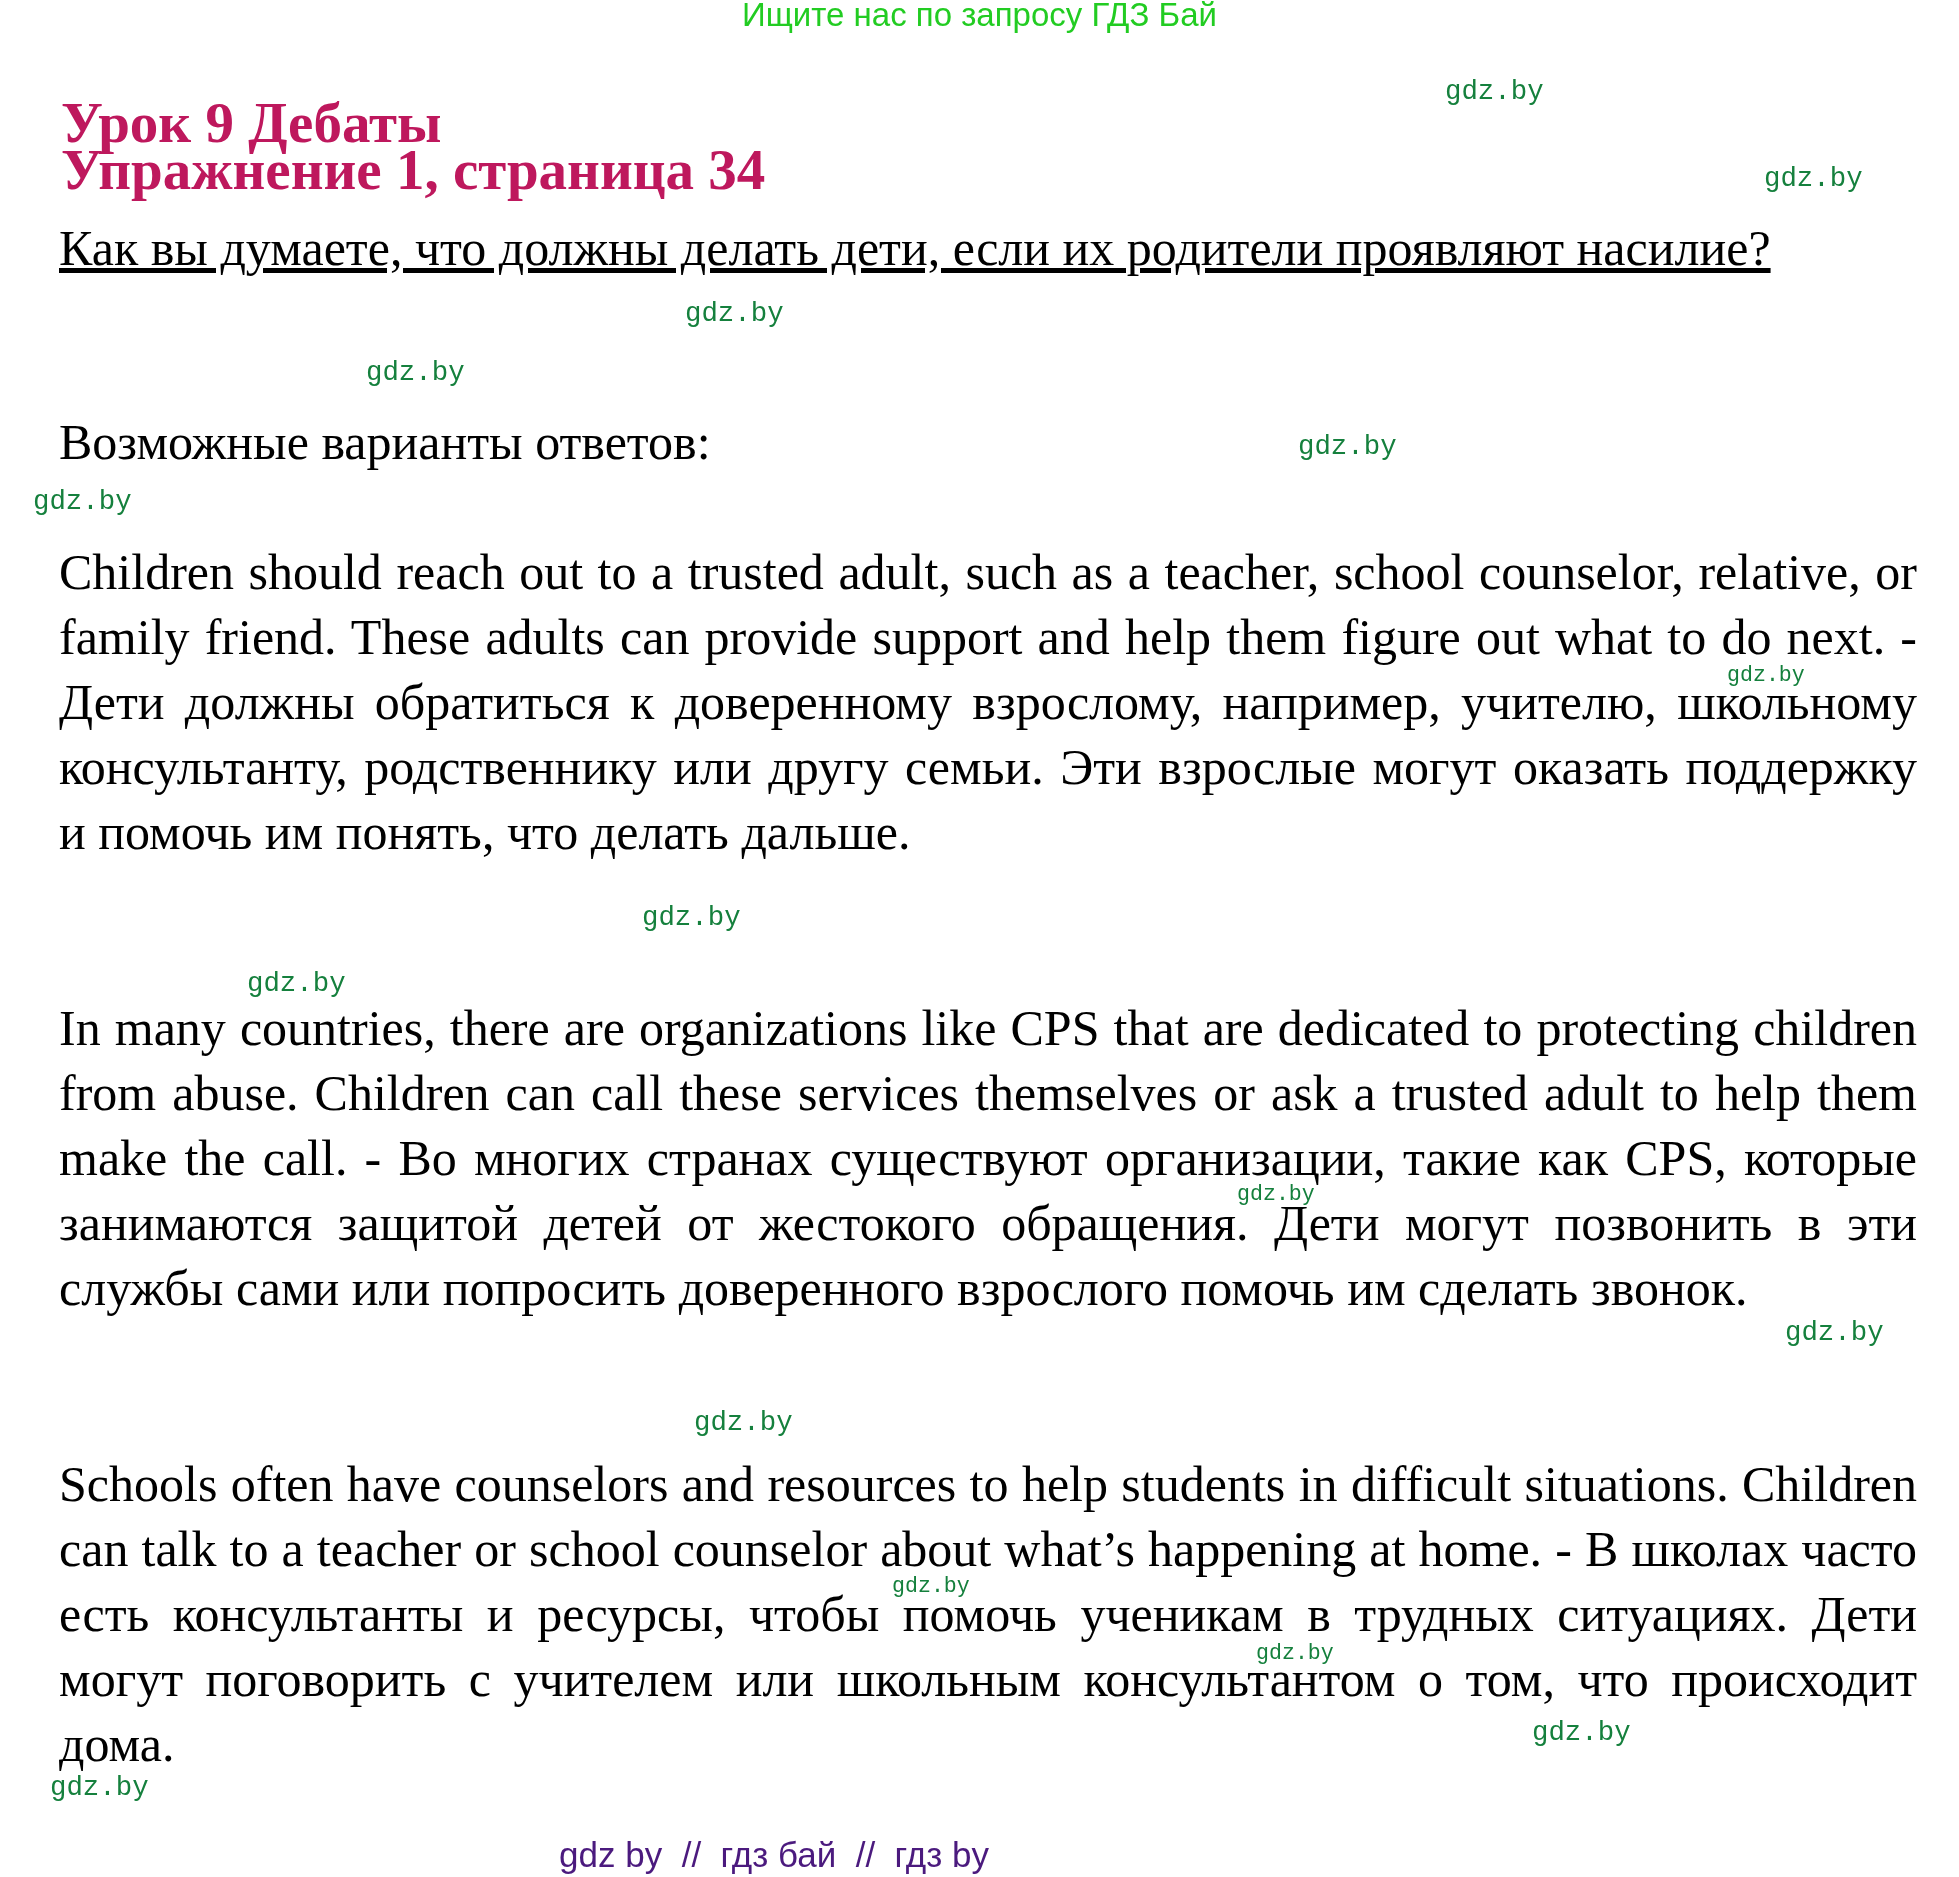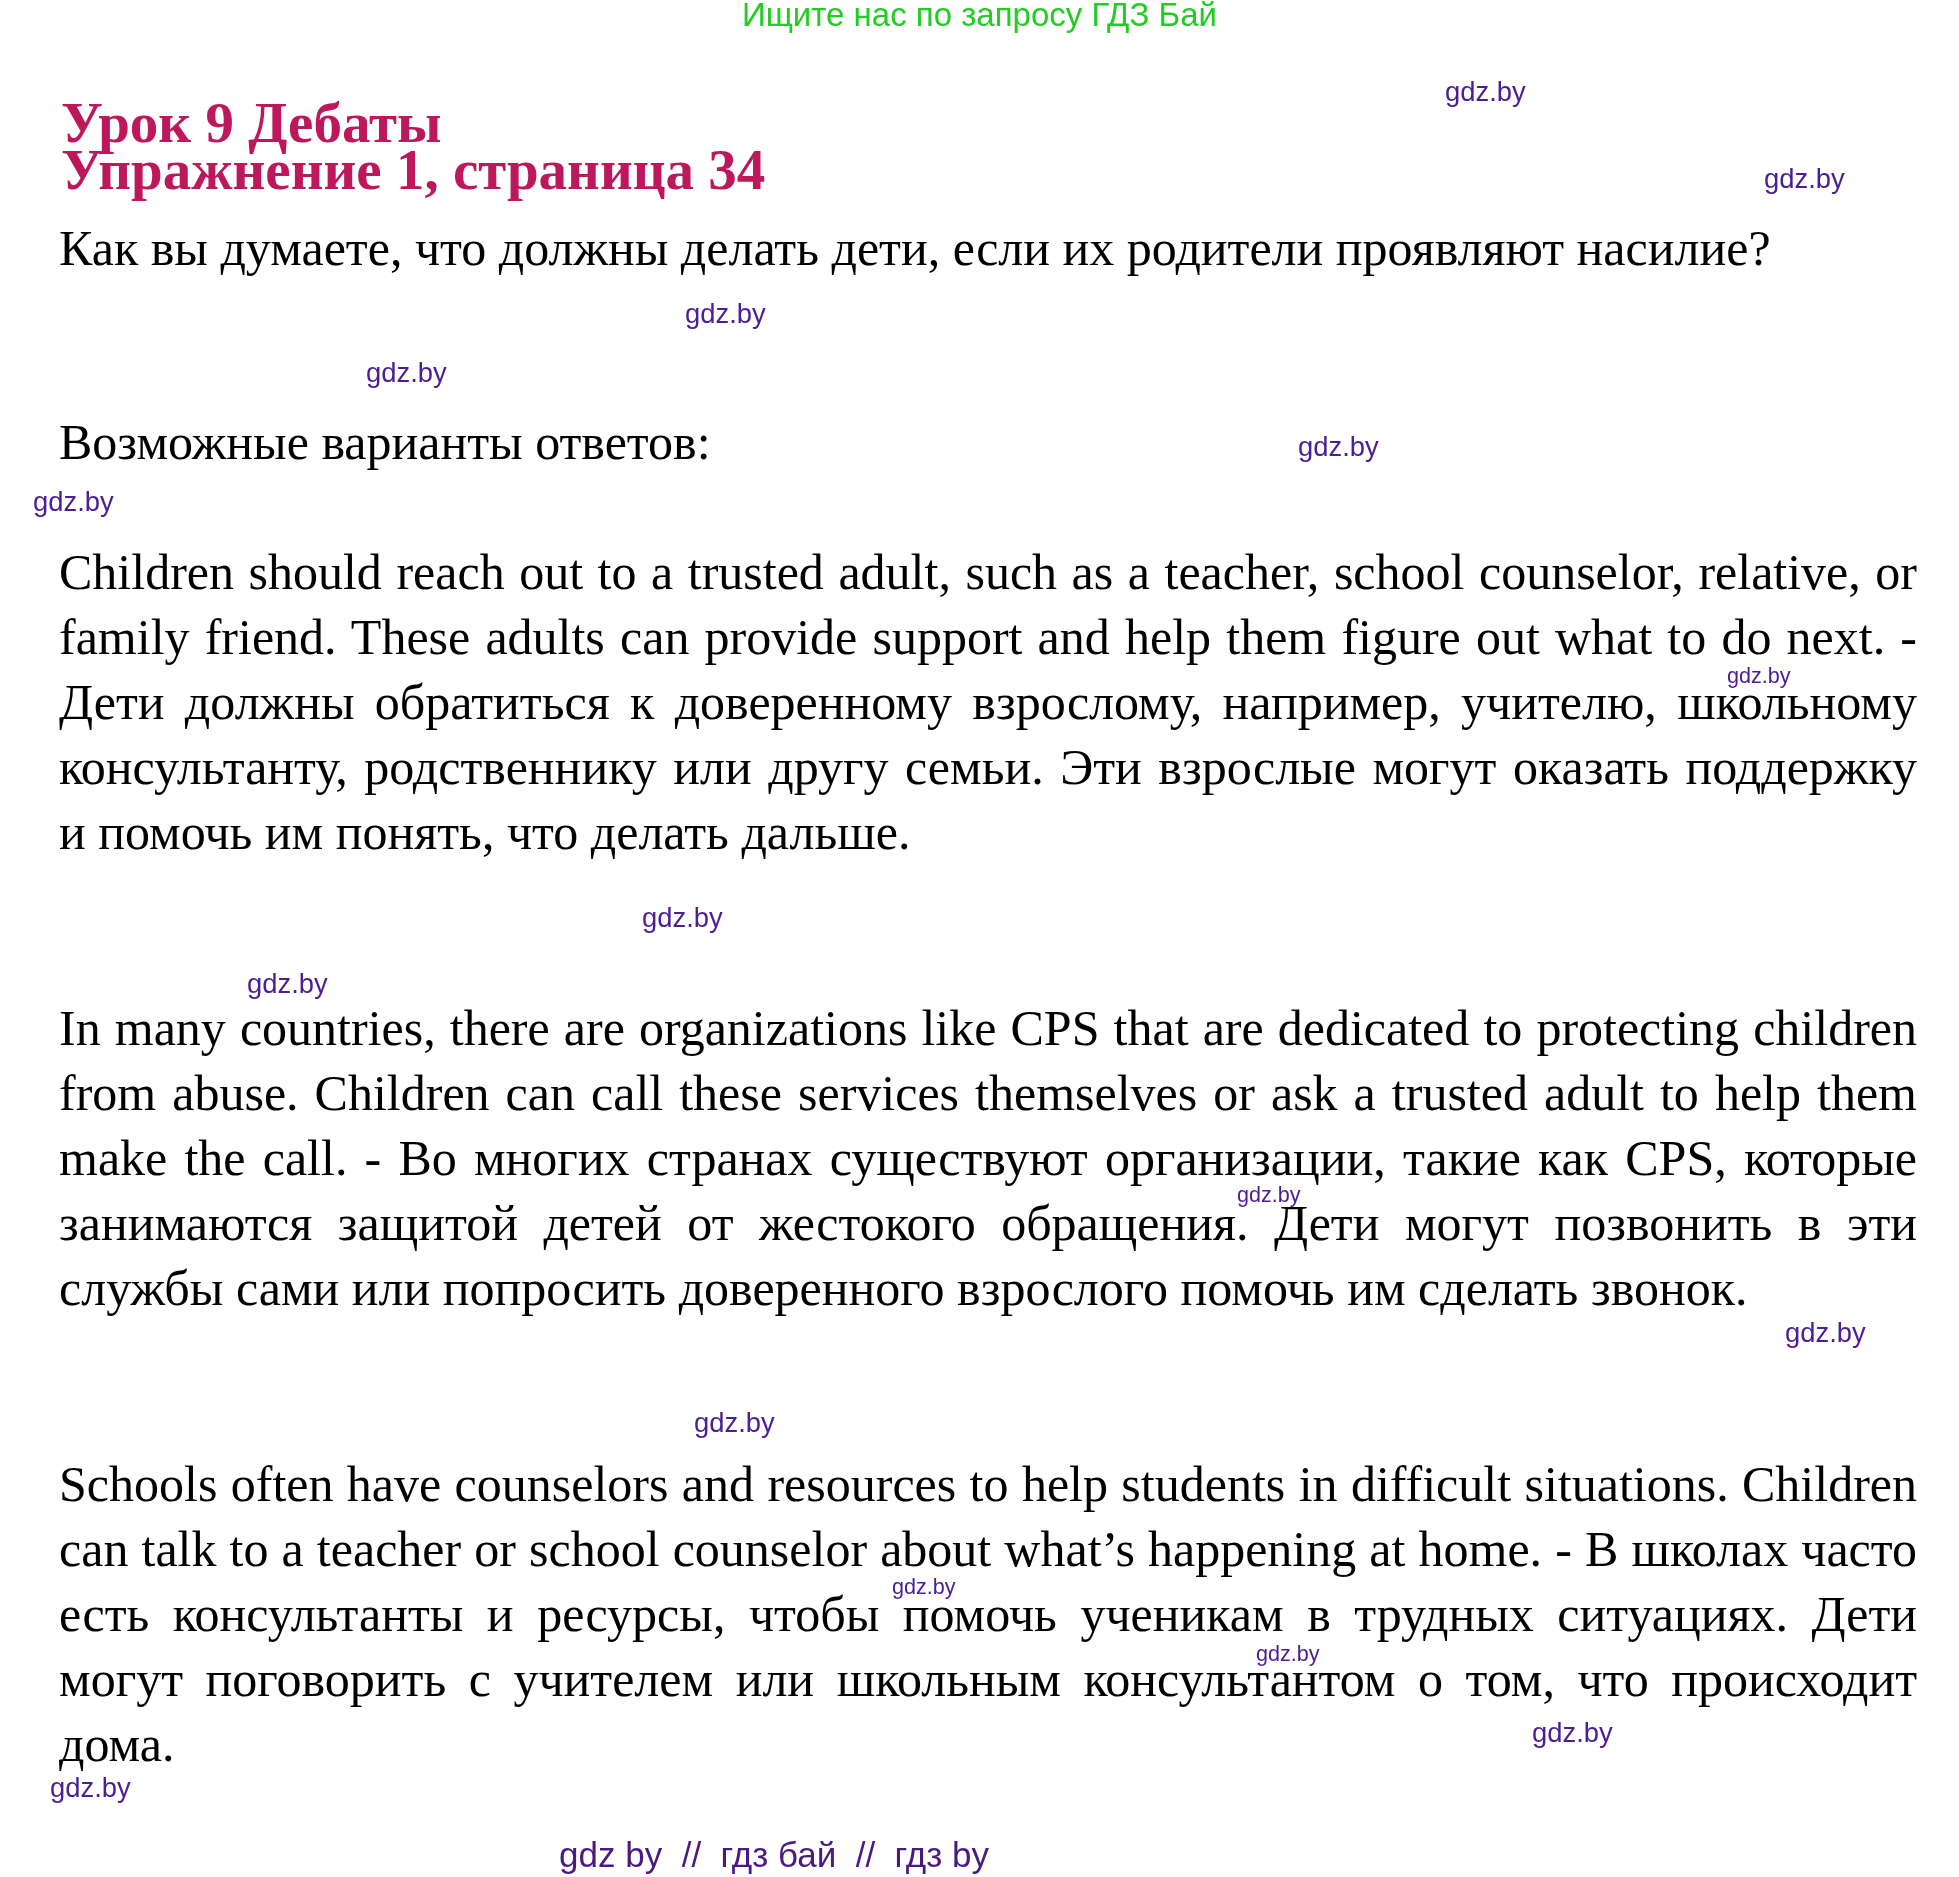--- a/index.html
+++ b/index.html
@@ -1,33 +1,33 @@
 <!DOCTYPE html>
 <html><head>
 <meta charset="utf-8">
 <style>
   html, body { margin:0; padding:0; background:#ffffff; }
   body { width:1959px; height:1878px; position:relative; overflow:hidden; }
   .abs { position:absolute; }
   .hdr { left:0; width:1959px; top:-3.9px; text-align:center; font-family:"Liberation Sans", sans-serif; font-size:33px; color:#22cc22; }
   .title { font-family:"Liberation Serif", serif; font-weight:bold; font-size:57px; color:#be185d; left:61px; white-space:nowrap; line-height:1; }
   .body { font-family:"Liberation Serif", serif; font-size:50px; color:#000; left:59px; width:1858px; line-height:65px; text-align:justify; }
-  .wm { font-family:Liberation Sans, sans-serif; font-size:27.4px; color:#4c1d95; white-space:nowrap; line-height:1; }
+  .wm { font-family:Liberation Mono, monospace; font-size:27.4px; color:#15803d; white-space:nowrap; line-height:1; }
   .wm-s { font-size:21.6px; }
   .footer { left:0; width:1548px; top:1835px; text-align:center; font-family:"Liberation Sans", sans-serif; font-size:35px; color:#4b1a7e; white-space:pre; }
 </style>
 </head>
 <body>
 
 <div class="abs hdr">Ищите нас по запросу ГДЗ Бай</div>
 
 <div class="abs title" style="top:94px;">Урок 9 Дебаты</div>
 <div class="abs title" style="top:141px;">Упражнение 1, страница 34</div>
 
-<div class="abs body" style="top:216px; text-align-last:left;">Как вы думаете, что должны делать дети, если их родители проявляют насилие?</div>
+<div class="abs body" style="top:216px; text-align-last:left;text-decoration:underline;">Как вы думаете, что должны делать дети, если их родители проявляют насилие?</div>
 
 <div class="abs body" style="top:410px; width:auto; white-space:nowrap;">Возможные варианты ответов:</div>
 
 <div class="abs body" style="top:540px; text-align-last:left;">Children should reach out to a trusted adult, such as a teacher, school counselor, relative, or family friend. These adults can provide support and help them figure out what to do next. - Дети должны обратиться к доверенному взрослому, например, учителю, школьному консультанту, родственнику или другу семьи. Эти взрослые могут оказать поддержку и помочь им понять, что делать дальше.</div>
 <div class="abs body" style="top:996px; text-align-last:left;">In many countries, there are organizations like CPS that are dedicated to protecting children from abuse. Children can call these services themselves or ask a trusted adult to help them make the call. - Во многих странах существуют организации, такие как CPS, которые занимаются защитой детей от жестокого обращения. Дети могут позвонить в эти службы сами или попросить доверенного взрослого помочь им сделать звонок.</div>
 <div class="abs body" style="top:1452px; text-align-last:left;">Schools often have counselors and resources to help students in difficult situations. Children can talk to a teacher or school counselor about what’s happening at home. - В школах часто есть консультанты и ресурсы, чтобы помочь ученикам в трудных ситуациях. Дети могут поговорить с учителем или школьным консультантом о том, что происходит дома.</div>
 
 <div class="abs wm" style="left:1445px; top:78px;">gdz.by</div>
 <div class="abs wm" style="left:1764px; top:165px;">gdz.by</div>
 <div class="abs wm" style="left:685px; top:300px;">gdz.by</div>

